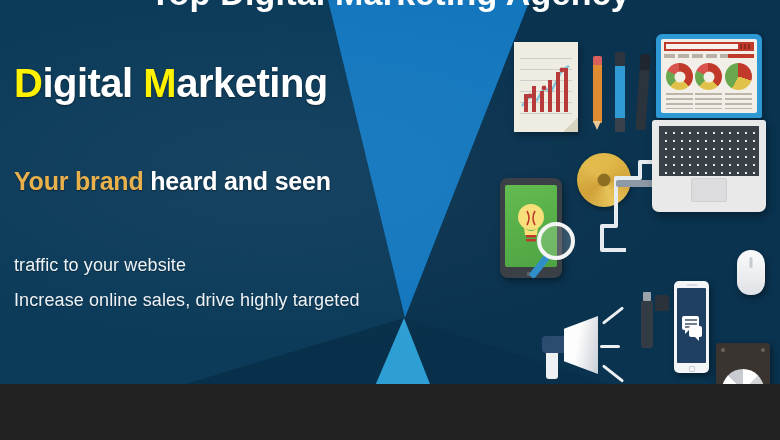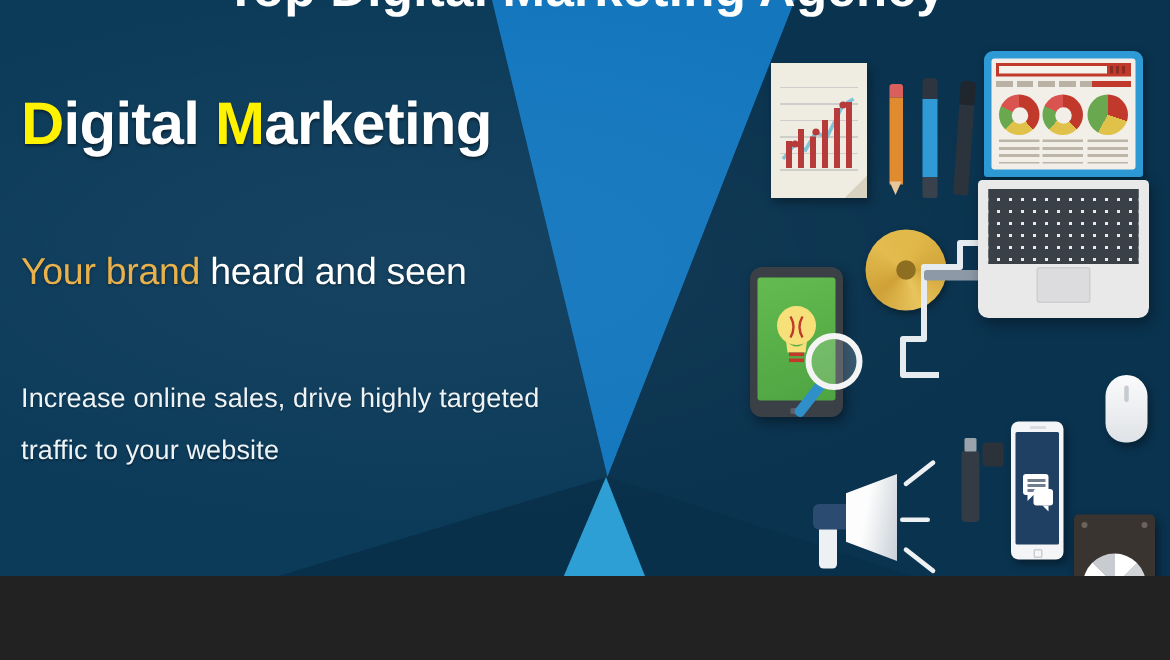--- a/index.html
+++ b/index.html
@@ -75,21 +75,21 @@
   
   .copy{ position:absolute; left:14px; top:62px; width:400px; z-index:6; }
   .h1{
     font-size:40px; font-weight:bold; color:#ffffff;
     letter-spacing:-.5px; line-height:1.08;
     text-shadow:0 1px 2px rgba(0,0,0,.45);
   }
   .h1 .hl{ color:#fff200; }
   .h2{
     margin-top:62px;
-    font-size:25px; font-weight:normal; color:#ffffff;
+    font-size:25px; font-weight:bold; color:#ffffff;
     letter-spacing:-.2px;
     text-shadow:0 1px 2px rgba(0,0,0,.4);
   }
   .h2 .gold{ color:#e8b14c; }
   .p{
     margin-top:52px;
     font-size:18px; color:#eef3f6; font-weight:400;
     line-height:1.95; letter-spacing:.1px;
     text-shadow:0 1px 1px rgba(0,0,0,.35);
     max-width:380px;
@@ -289,22 +289,22 @@
   <div class="vignette"></div>
 
   <div class="cutline">Top Digital Marketing Agency</div>
 
   <div class="copy">
     <div class="h1"><span class="hl">D</span><span>igital </span><span class="hl">M</span><span>arketing</span></div>
 
     <div class="h2"><span class="gold">Your brand </span><span>heard and seen</span></div>
 
     <div class="p">
+      <div>traffic to your website</div>
       <div>Increase online sales, drive highly targeted</div>
-      <div>traffic to your website</div>
     </div>
   </div>
 
   <div class="art">
 
     <div class="paper">
       <div class="lines"></div>
       <svg class="trend" viewBox="0 0 52 52">
         <polyline points="2,44 10,34 17,38 24,26 31,30 42,8 49,4" fill="none" stroke="#7fc5d8" stroke-width="2.4"></polyline>
         <circle cx="10" cy="34" r="2.4" fill="#b83b3b"></circle>

